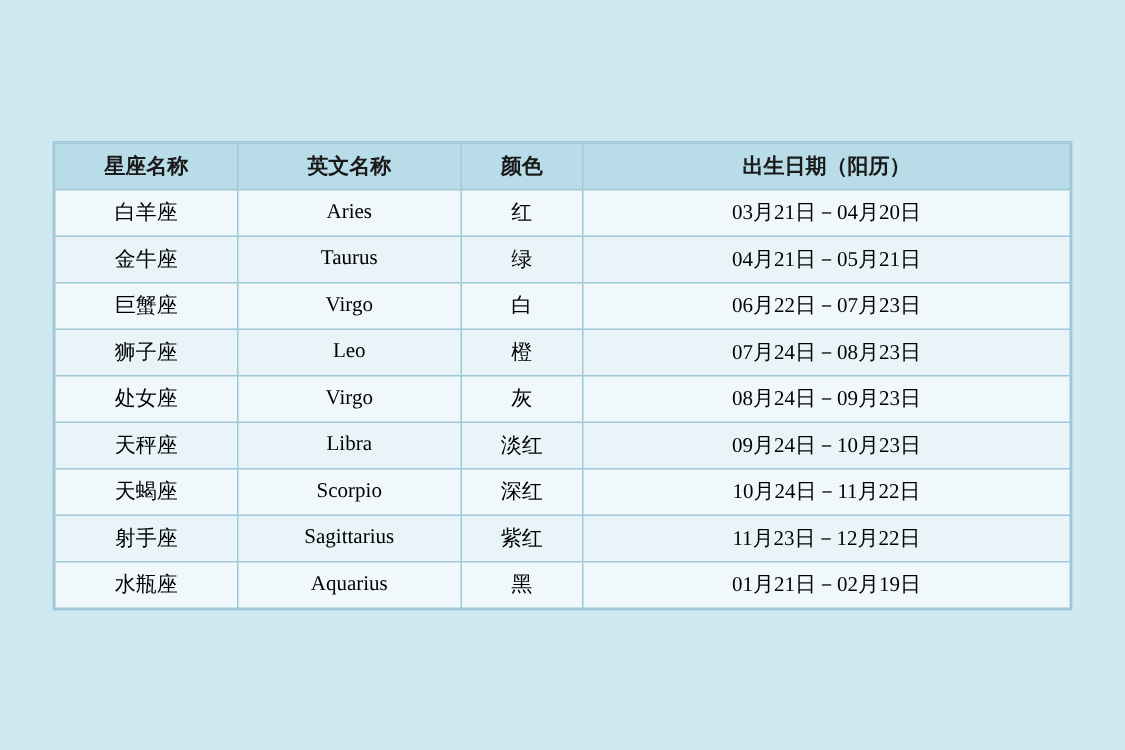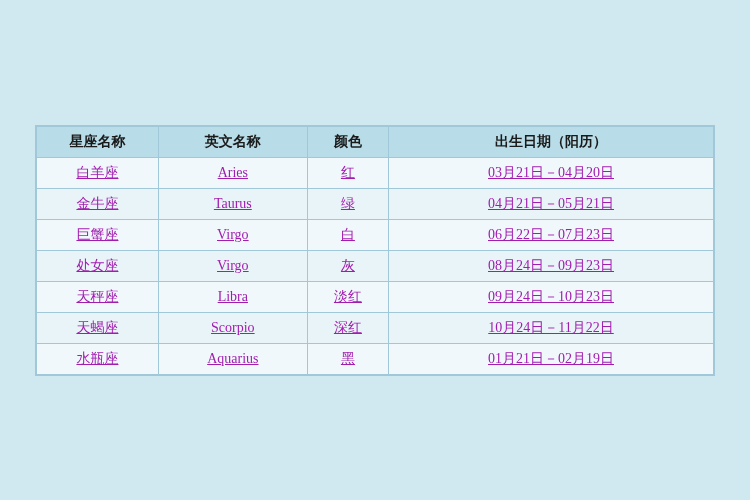--- a/index.html
+++ b/index.html
@@ -31,22 +31,21 @@
       padding: 6px 8px;
       text-align: center;
     }
     thead tr th {
       background-color: #b8dce8;
       font-weight: bold;
       color: #1a1a1a;
     }
     tbody tr td {
       background-color: #f0f8fc;
-      color: #a21caf;
-      text-decoration: underline;
+      color: #000000;
     }
     tbody tr:nth-child(even) td {
       background-color: #e8f4f8;
     }
     .col-name { width: 18%; }
     .col-en { width: 22%; }
     .col-color { width: 12%; }
     .col-date { width: 48%; }
   </style>
 </head>
@@ -75,38 +74,50 @@
           <td>绿</td>
           <td>04月21日－05月21日</td>
         </tr>
         <tr>
           <td>巨蟹座</td>
           <td>Virgo</td>
           <td>白</td>
           <td>06月22日－07月23日</td>
         </tr>
         <tr>
+          <td>狮子座</td>
+          <td>Leo</td>
+          <td>橙</td>
+          <td>07月24日－08月23日</td>
+        </tr>
+        <tr>
           <td>处女座</td>
           <td>Virgo</td>
           <td>灰</td>
           <td>08月24日－09月23日</td>
         </tr>
         <tr>
           <td>天秤座</td>
           <td>Libra</td>
           <td>淡红</td>
           <td>09月24日－10月23日</td>
         </tr>
         <tr>
           <td>天蝎座</td>
           <td>Scorpio</td>
           <td>深红</td>
           <td>10月24日－11月22日</td>
         </tr>
         <tr>
+          <td>射手座</td>
+          <td>Sagittarius</td>
+          <td>紫红</td>
+          <td>11月23日－12月22日</td>
+        </tr>
+        <tr>
           <td>水瓶座</td>
           <td>Aquarius</td>
           <td>黑</td>
           <td>01月21日－02月19日</td>
         </tr>
       </tbody>
   </table>
 </div>
 
 </body></html>

